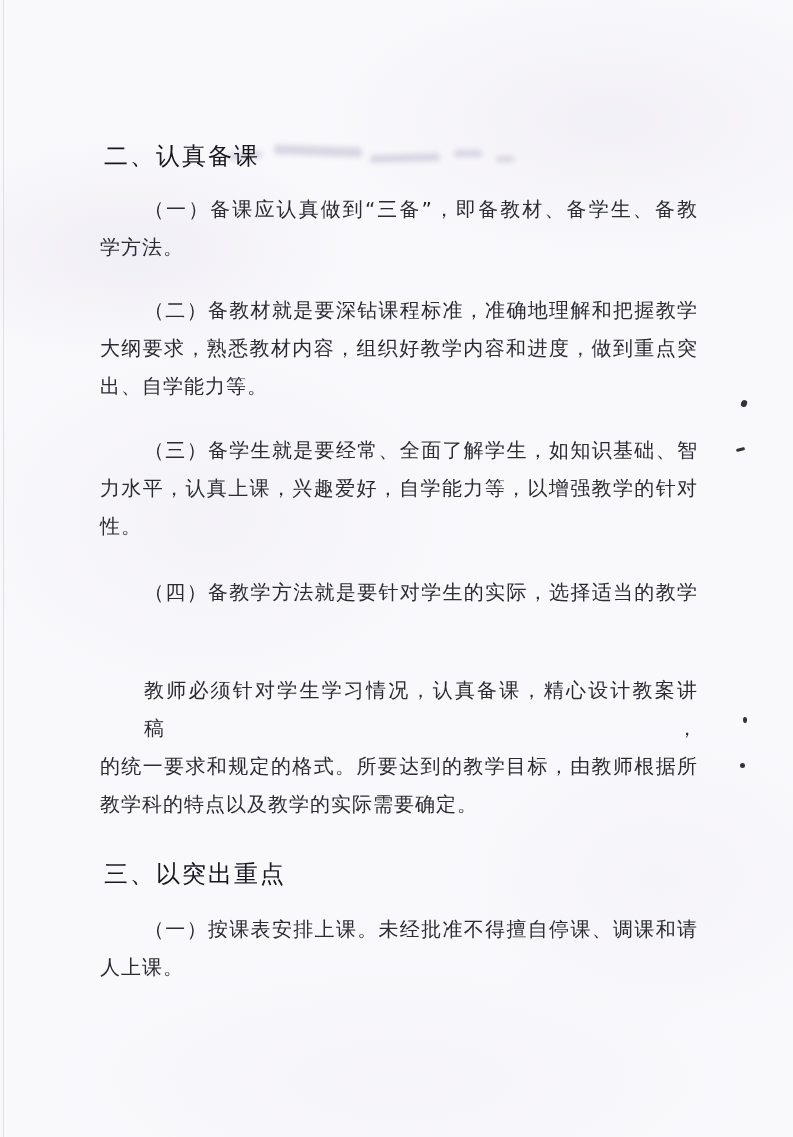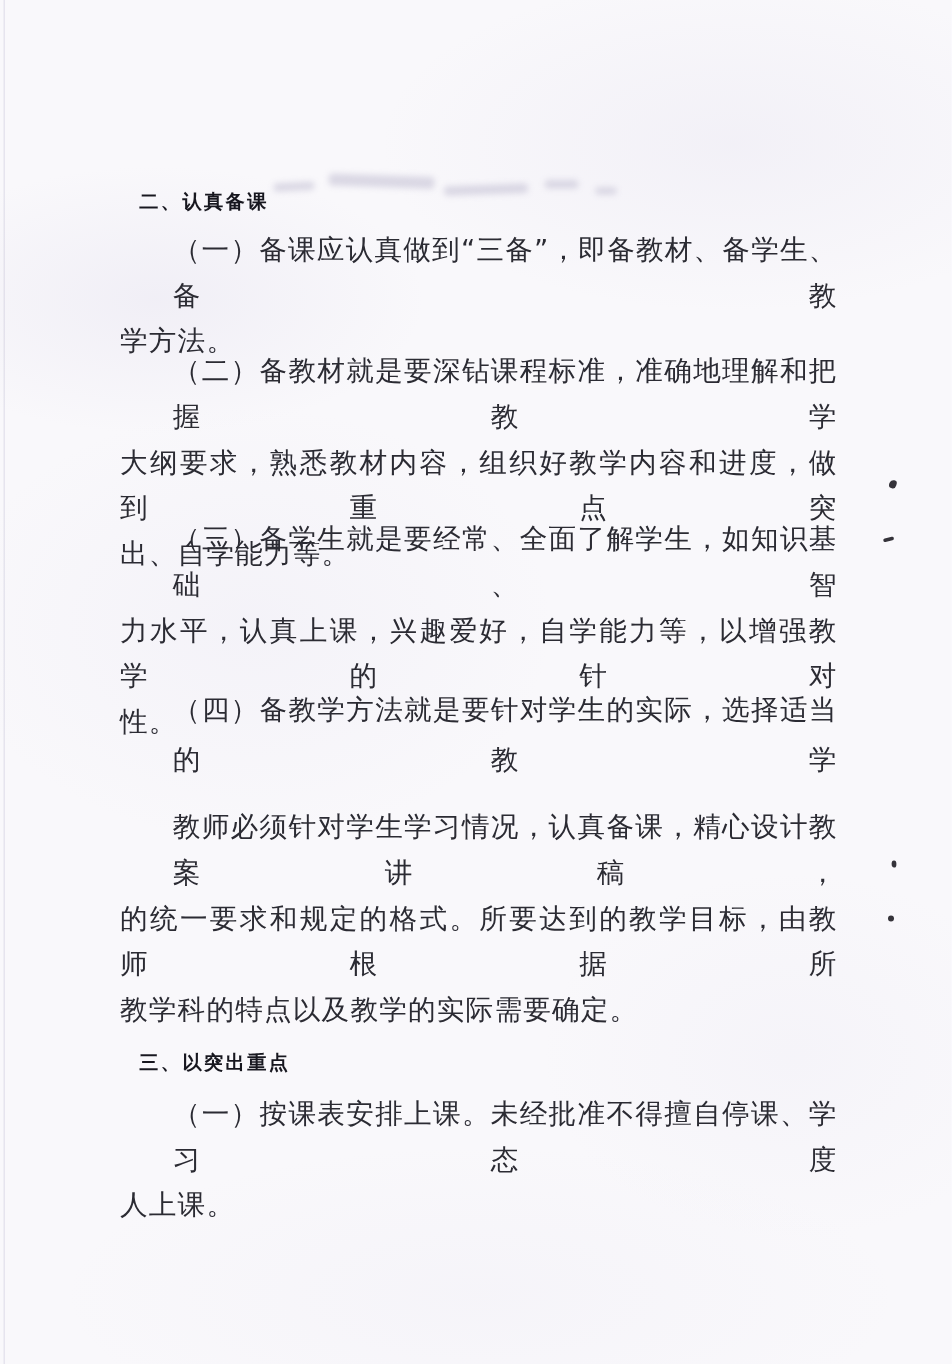--- a/index.html
+++ b/index.html
@@ -30,46 +30,45 @@
     left: 3px;
     top: 0;
     width: 1px;
     height: 100%;
     background: rgba(168,162,195,0.28);
   }
   .h {
     position: absolute;
     left: 100px;
     width: 598px;
-    margin: 16px;
-    font-size: 16px;
+    margin: 4px;
+    font-size: 24px;
     line-height: 30px;
-    font-weight: bold;
+    font-weight: normal;
     color: #17171f;
     letter-spacing: 2px;
   }
   .p {
     position: absolute;
     left: 100px;
     width: 598px;
     color: #2b2b33;
-    font-size: 23px;
+    font-size: 20px;
     line-height: 38px;
     letter-spacing: 1px;
   }
   .p4 { line-height: 42px; }
   .ln {
     text-align: justify;
     text-align-last: justify;
     text-justify: inter-character;
   }
   .ln.last {
     text-align: right;
     text-align-last: left;
-    font-family: Liberation Serif, serif;
   }
   .ln.ind { padding-left: 44px; }
 
   
   .bleed {
     position: absolute;
     left: 228px;
     top: 138px;
     width: 300px;
     height: 36px;
@@ -134,21 +133,21 @@
 
   <div class="p" style="top:671px">
     <div class="ln ind">教师必须针对学生学习情况，认真备课，精心设计教案讲稿，</div>
     <div class="ln">的统一要求和规定的格式。所要达到的教学目标，由教师根据所</div>
     <div class="ln last">教学科的特点以及教学的实际需要确定。</div>
   </div>
 
   <div class="h" style="top:855px">三、以突出重点</div>
 
   <div class="p" style="top:910px">
-    <div class="ln ind">（一）按课表安排上课。未经批准不得擅自停课、学习态度</div>
+    <div class="ln ind">（一）按课表安排上课。未经批准不得擅自停课、调课和请</div>
     <div class="ln last">人上课。</div>
   </div>
 
   <span class="speck s1"></span>
   <span class="speck s2"></span>
   <span class="speck s3"></span>
   <span class="speck s4"></span>
 
 </div>
 

